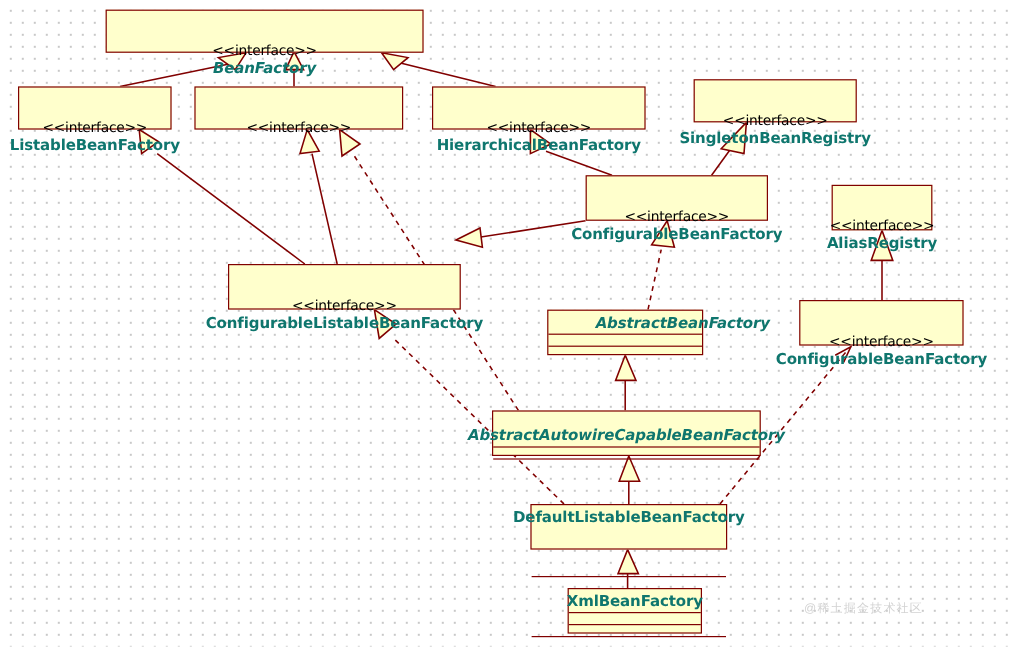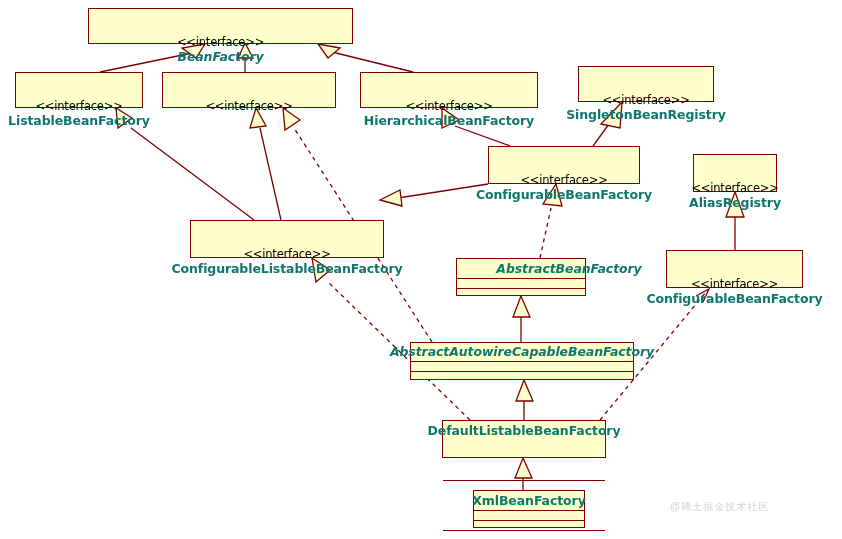--- a/index.html
+++ b/index.html
@@ -235,21 +235,21 @@
 
   <div class="node abstract" style="left:456px; top:258px; width:130px; height:38px;">
     <div class="compartment head" style="padding-top:2px;padding-bottom:2px;margin-left:48px;">
       <div class="cname">AbstractBeanFactory</div>
     </div>
     <div class="attrs"></div>
     <div class="ops"></div>
   </div>
 
   <div class="node abstract" style="left:410px; top:342px; width:224px; height:38px;">
-    <div class="compartment head" style="padding-top:1px;padding-bottom:2px;">
+    <div class="compartment head" style="padding-top:12px;padding-bottom:2px;">
       <div class="cname">AbstractAutowireCapableBeanFactory</div>
     </div>
     <div class="attrs"></div>
     <div class="ops"></div>
   </div>
 
   <div class="node" style="left:442px; top:420px; width:164px; height:38px;gap:40px;">
     <div class="compartment head" style="padding-top:2px;padding-bottom:2px;">
       <div class="cname">DefaultListableBeanFactory</div>
     </div>

